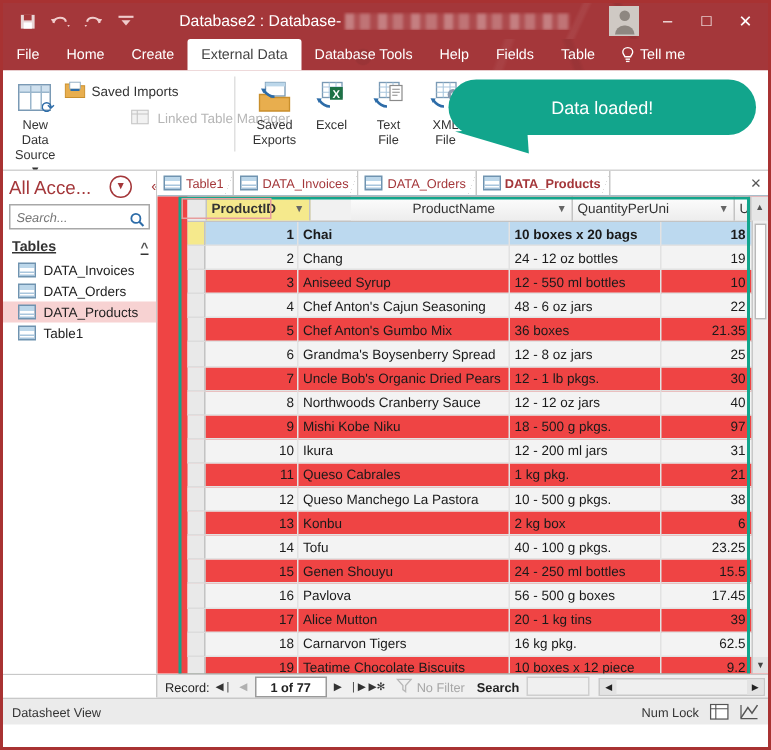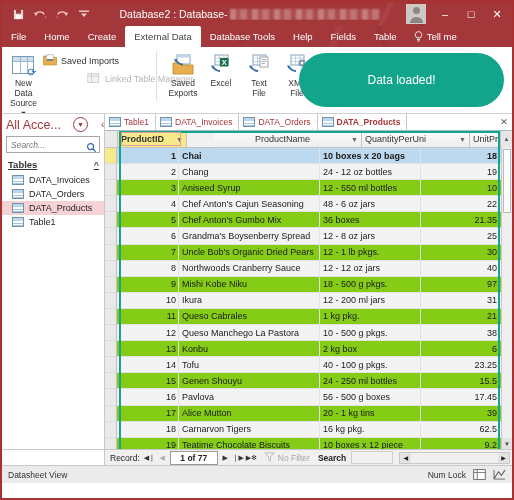--- a/index.html
+++ b/index.html
@@ -164,21 +164,21 @@
   .dtab:after{
     content:"";position:absolute;right:-1px;top:0;bottom:0;width:6px;
     background:linear-gradient(to bottom right, transparent 49%, #c7c7c7 50%, transparent 51%);
   }
   .dtab-close{
     margin-left:auto;width:16px;display:flex;align-items:center;justify-content:center;
     font-size:9px;color:#555;
   }
 
   
-  .sheetwrap{flex:1;position:relative;overflow:hidden;background:#84cc16;}
+  .sheetwrap{flex:1;position:relative;overflow:hidden;background:#ef4444;padding-left:20px;}
   .colhdr{
     display:flex;height:16px;background:#f1f1f1;border-bottom:1px solid #c3c3c3;
     font-size:9px;color:#333;
   }
   .ch-sel{width:12px;flex:0 0 12px;background:#e9e9e9;border-right:1px solid #c3c3c3;}
   .ch{
     display:flex;align-items:center;justify-content:space-between;
     padding:0 3px;border-right:1px solid #c3c3c3;
     background:linear-gradient(#fdfdfd,#ededed);overflow:hidden;white-space:nowrap;
   }
@@ -257,21 +257,21 @@
   .statusbar{
     height:17px;background:#ebebeb;border-top:1px solid #c8c8c8;
     display:flex;align-items:center;font-size:8.5px;color:#333;
   }
   .sb-left{padding-left:6px;}
   .sb-right{margin-left:auto;display:flex;align-items:center;gap:6px;padding-right:6px;}
   .sb-ico{width:14px;height:12px;display:flex;align-items:center;justify-content:center;}
 
   
   .toast{
-    position:absolute;left:297px;top:51px;width:205px;height:54px;
+    position:absolute;left:297px;top:51px;width:205px;height:37px;
     background:#12a58c;border-radius:27px;z-index:40;
     display:flex;align-items:center;justify-content:center;
     color:#ffffff;font-size:12px;
   }
   .toast-tail{
     position:absolute;left:-0px;top:30px;width:0;height:0;z-index:39;
     border-top:18px solid #12a58c;border-left:48px solid transparent;
     transform:translate(-28px,2px) rotate(-4deg);
   }
   .toast-wrap{position:absolute;left:0;top:0;width:514px;height:500px;pointer-events:none;z-index:38;}

